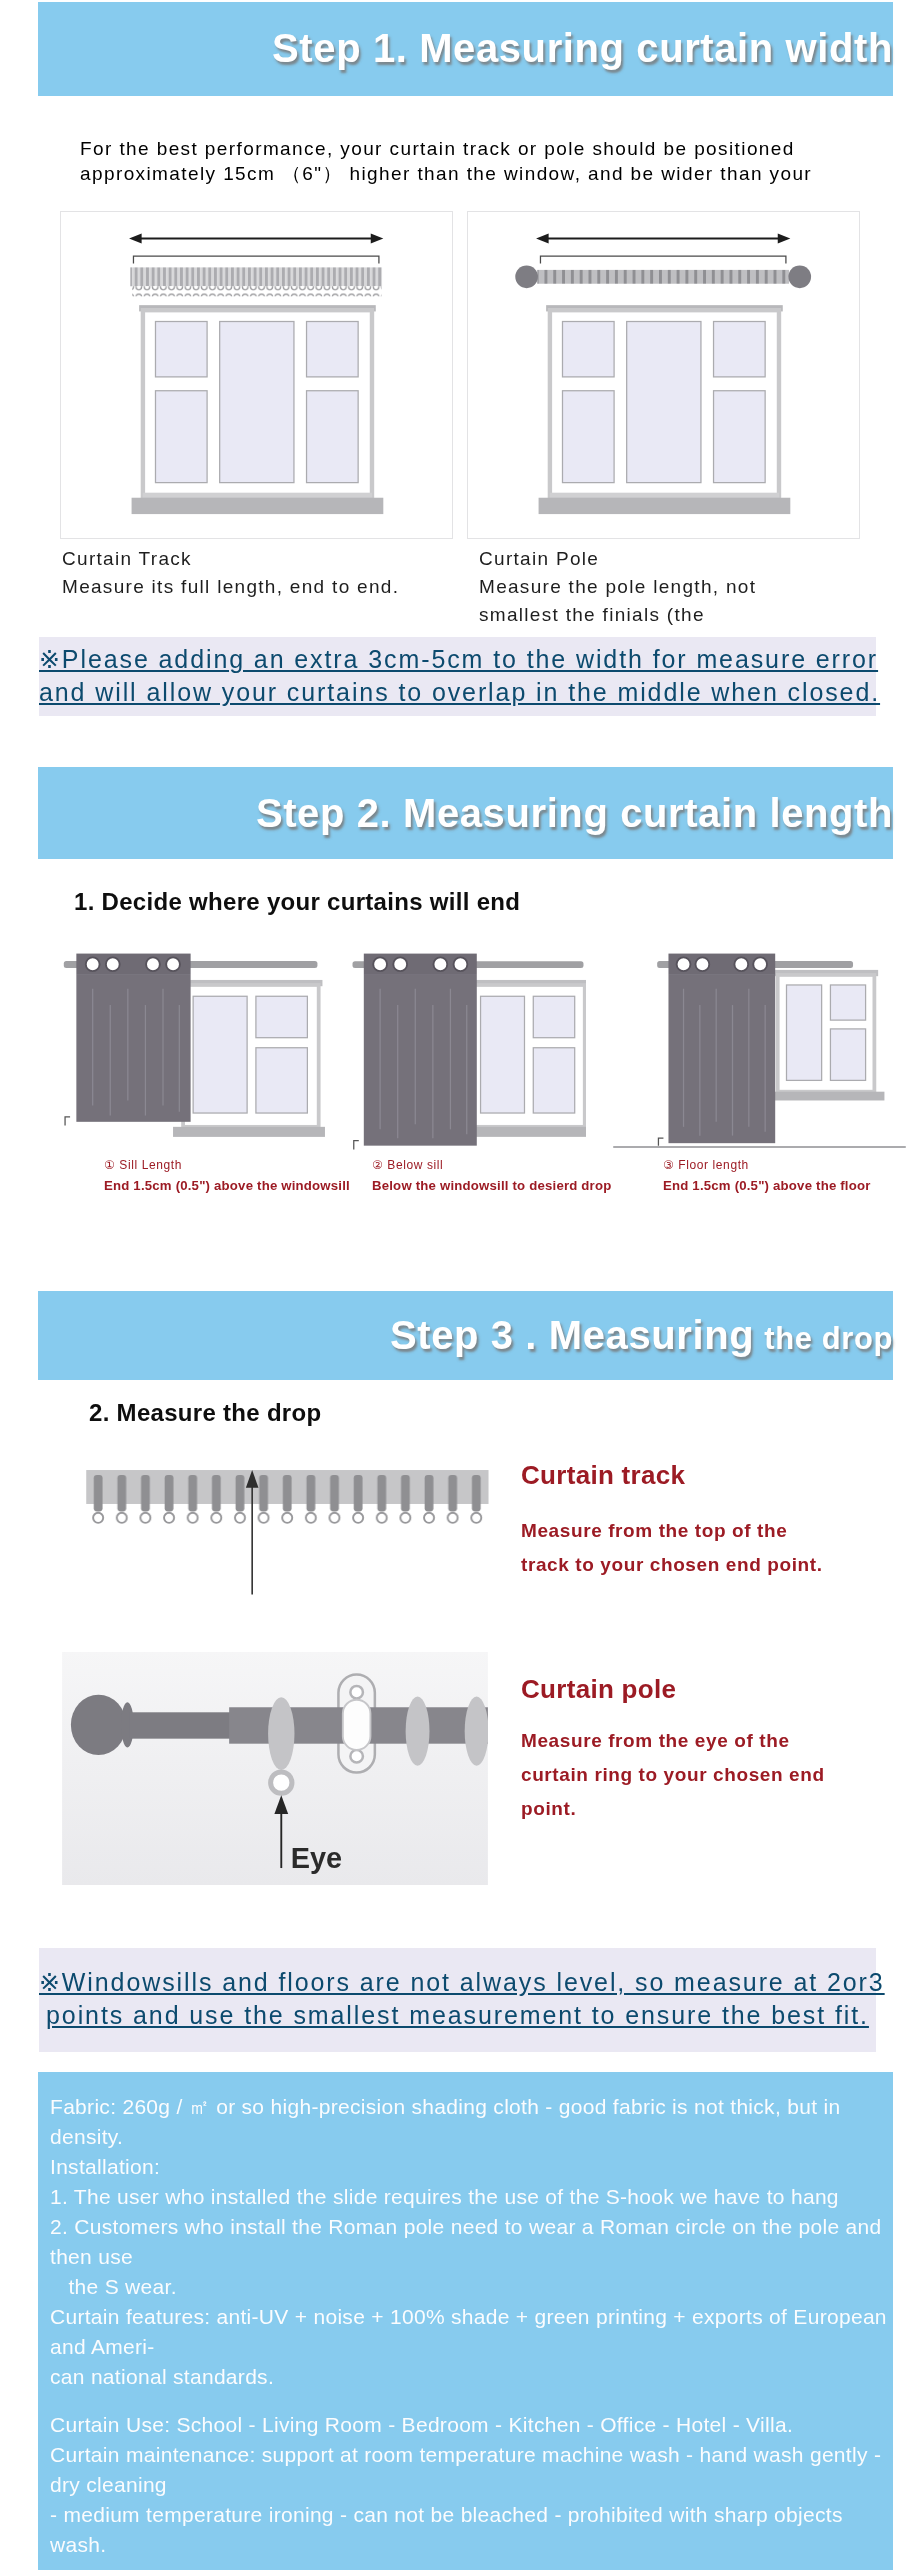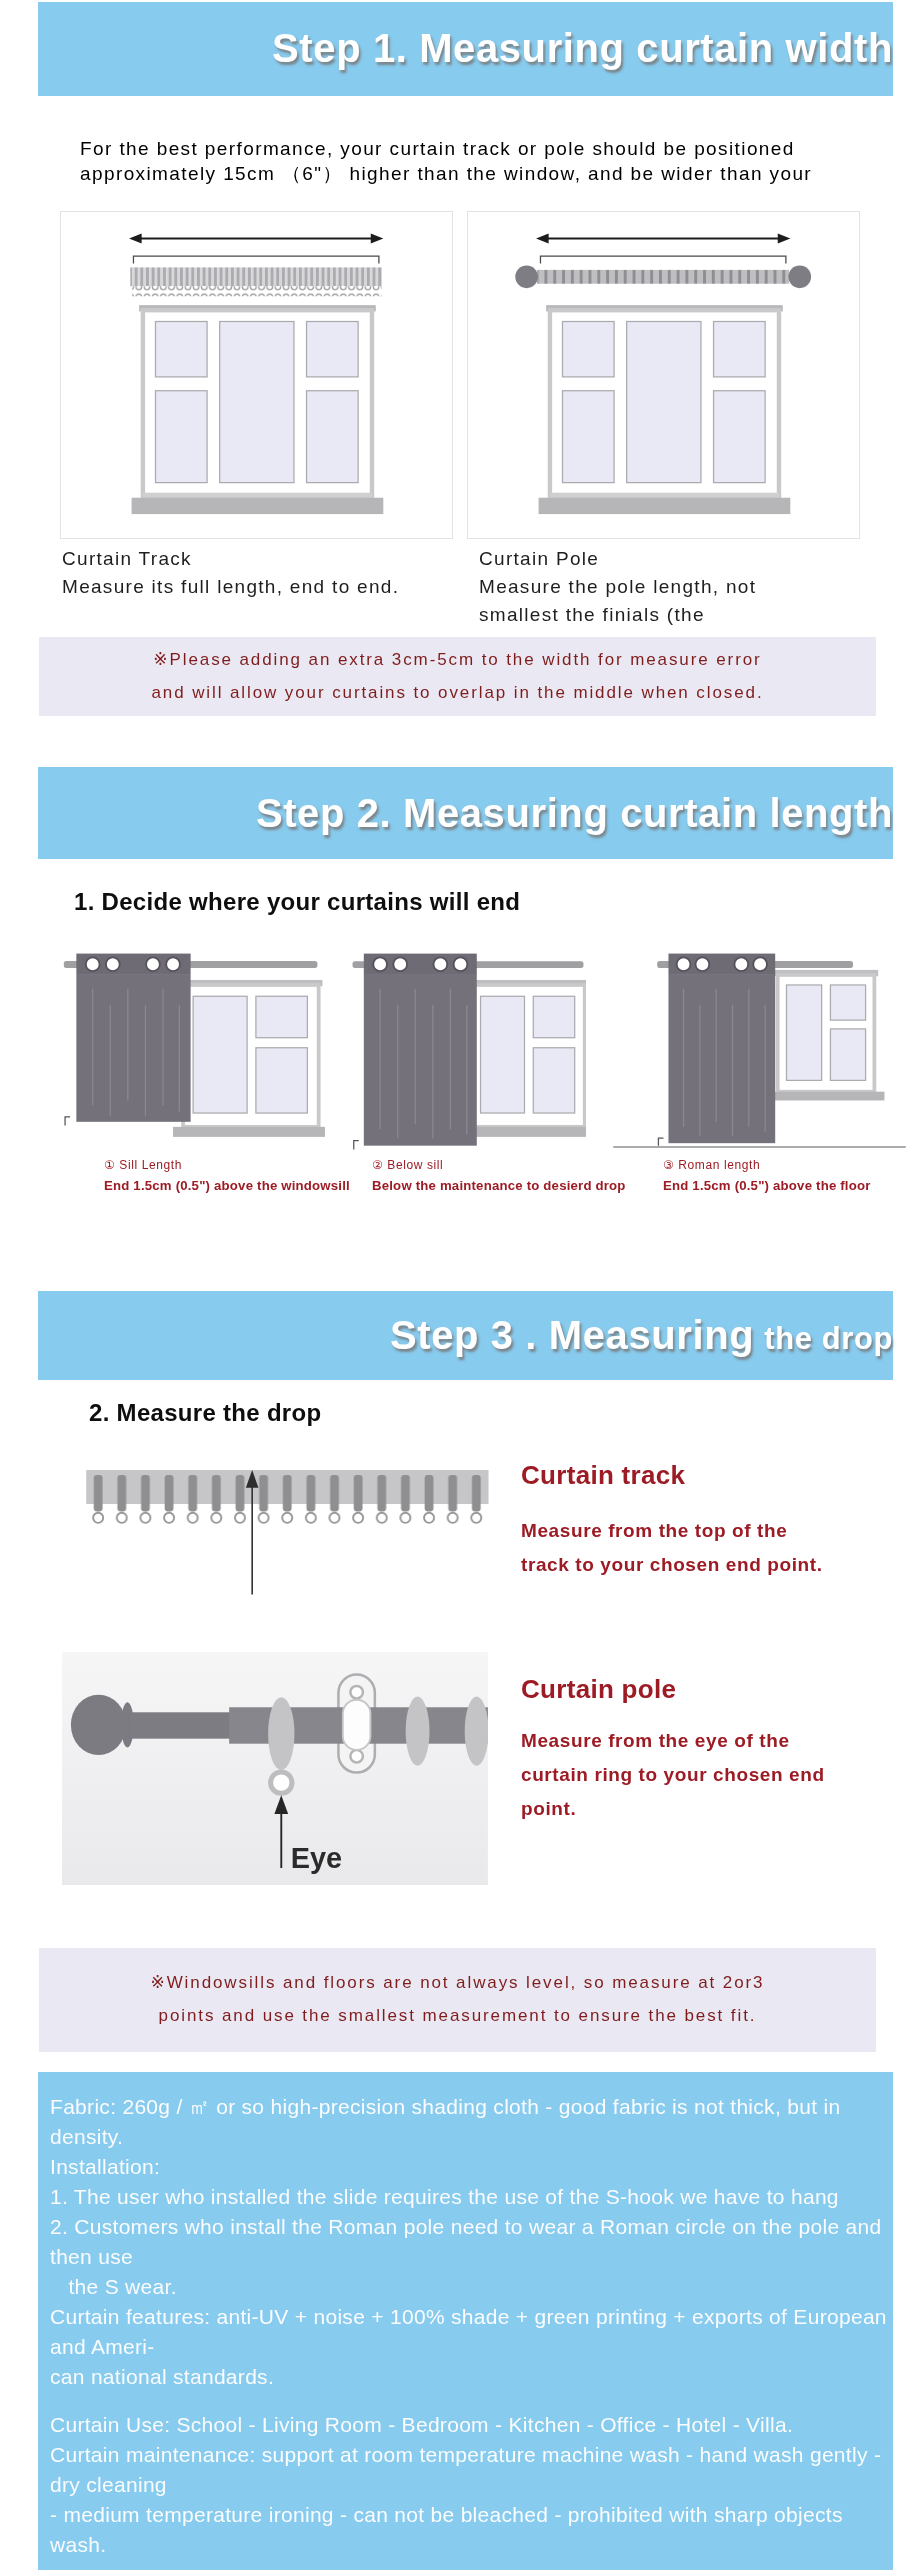--- a/index.html
+++ b/index.html
@@ -9,21 +9,21 @@
   .banner{position:absolute;left:38px;width:855px;height:94px;background:#87CBEE;
           display:flex;align-items:center;justify-content:flex-end;}
   .banner-text{color:#ffffff;font-weight:700;font-size:40px;letter-spacing:0.6px;
                text-shadow:1.9px 2.5px 2.5px rgba(120,120,120,0.85);white-space:nowrap;}
   .banner-sub{font-size:31px;margin-left:10px;}
   .intro{position:absolute;left:80px;top:137px;width:786px;font-size:19px;line-height:24.5px;
          letter-spacing:1.4px;color:#000000;}
   .figbox{position:absolute;top:211px;width:391px;height:326px;background:#ffffff;border:0.6px solid #E3E3E5;}
   .caption{position:absolute;font-size:19px;line-height:28px;letter-spacing:1.3px;color:#1e1e1e;}
   .noteband{position:absolute;left:39px;width:837px;background:#EAE8F3;text-align:center;}
-  .note-line{font-size:17px;line-height:33px;letter-spacing:1.9px;color:#7f1d1d;white-space:nowrap;}
+  .note-line{font-size:25px;line-height:33px;letter-spacing:1.9px;color:#0c4a6e;white-space:nowrap;text-decoration:underline;}
   .h-black{position:absolute;font-size:24px;font-weight:700;color:#0e0e0e;letter-spacing:0.3px;white-space:nowrap;}
   .opt-label{position:absolute;color:#9C1B24;}
   .opt-title{font-size:12px;font-weight:400;letter-spacing:0.6px;}
   .opt-sub{font-size:13.2px;font-weight:700;letter-spacing:0.2px;margin-top:6.3px;}
   .red-label{position:absolute;color:#9C1B24;font-size:26px;font-weight:700;letter-spacing:0.3px;white-space:nowrap;}
   .red-desc{position:absolute;color:#9C1B24;font-size:19px;font-weight:700;letter-spacing:0.6px;line-height:34px;white-space:nowrap;}
   .bluebox{position:absolute;left:38px;top:2072px;width:855px;height:498px;background:#87CBEE;
            padding:0;box-sizing:border-box;}
   .bb-line{color:#FBFCFE;font-size:21px;line-height:30px;letter-spacing:0.3px;white-space:pre-wrap;
            padding-left:12px;}
@@ -224,24 +224,24 @@
       <path d="M80 322 H72 V334" fill="none" stroke="#555" stroke-width="2"></path>
     </svg>
   </div>
 
   <div class="opt-label" style="left:104px;top:1158px;">
     <div class="opt-title">① Sill Length</div>
     <div class="opt-sub">End 1.5cm (0.5") above the windowsill</div>
   </div>
   <div class="opt-label" style="left:372px;top:1158px;">
     <div class="opt-title">② Below sill</div>
-    <div class="opt-sub">Below the maintenance to desierd drop</div>
+    <div class="opt-sub">Below the windowsill to desierd drop</div>
   </div>
   <div class="opt-label" style="left:663px;top:1158px;">
-    <div class="opt-title">③ Roman length</div>
+    <div class="opt-title">③ Floor length</div>
     <div class="opt-sub">End 1.5cm (0.5") above the floor</div>
   </div>
 
   <div class="banner" style="top:1291px;height:89px;">
     <div class="banner-text">
       <span>Step 3 . Measuring</span><span class="banner-sub">the drop</span>
     </div>
   </div>
 
   <div class="h-black" style="left:89px;top:1399px;">2. Measure the drop</div>

